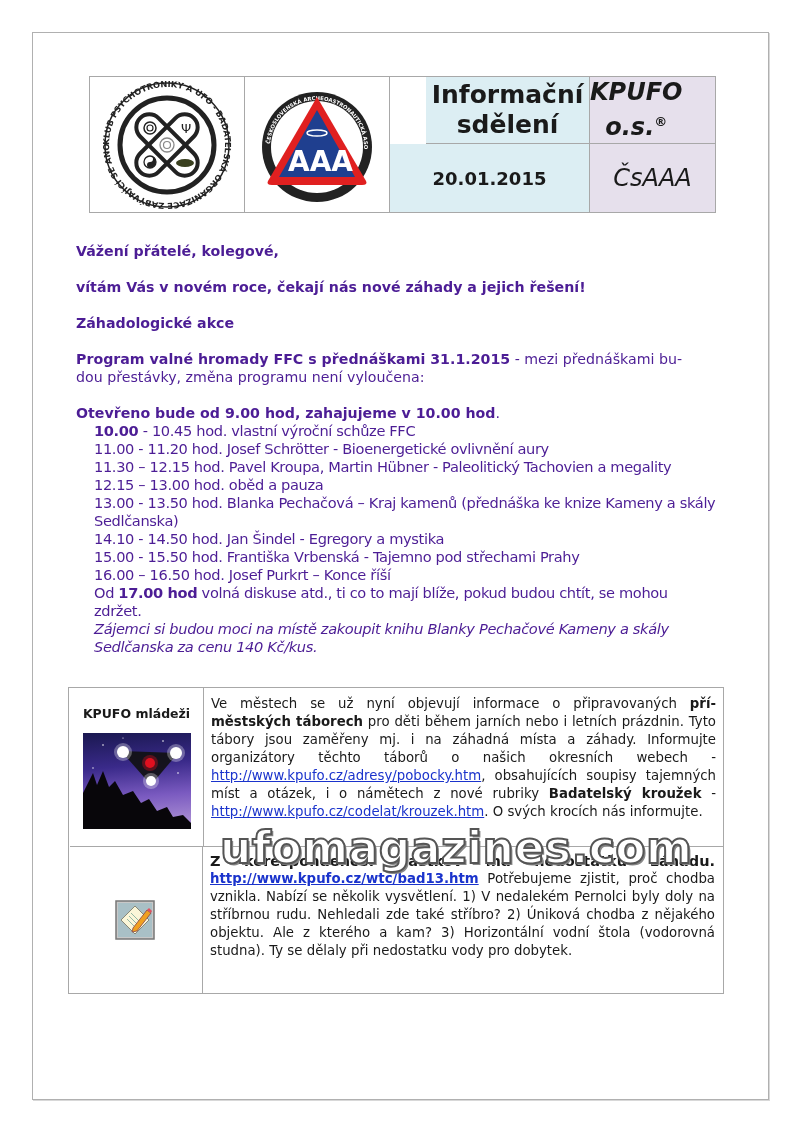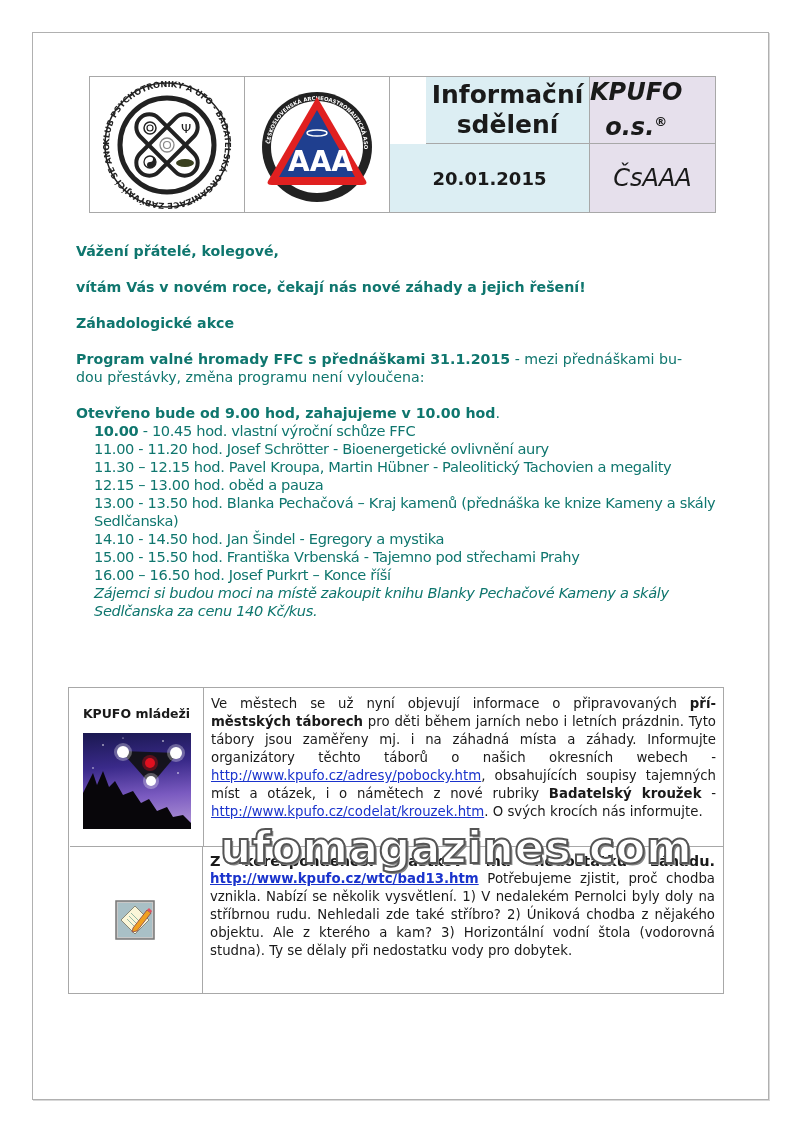--- a/index.html
+++ b/index.html
@@ -23,21 +23,21 @@
             font-weight: bold; font-size: 18px; }
   .t-org1 { grid-row: 1; grid-column: 4; background: #e6e0ec; border-bottom: 1px solid #a8a8a8; border-right: none !important;
             display:flex; align-items:center; text-align:center;
             font-weight: bold; font-style: italic; font-size: 24px; line-height: 29px; }
   .t-org1 sup { font-size: 13px; font-style: normal; vertical-align: super; }
   .t-org2 { grid-row: 2; grid-column: 4; background: #e6e0ec; border-right: none !important;
             display:flex; align-items:center; justify-content:center;
             font-weight: normal; font-style: italic; font-size: 24px; }
 
   .body-text { position: absolute; left: 76px; top: 242px; width: 640px;
-               font-family: "DejaVu Sans", sans-serif; font-size: 14.2px; line-height: 18px; color:#0f766e; }
+               font-family: "DejaVu Sans", sans-serif; font-size: 14.2px; line-height: 18px; color:#4c1d95; }
   .body-text p { margin: 0; }
   .b { font-weight: bold; }
   .gap { height: 18px; }
   .cond { font-family: "DejaVu Sans", sans-serif; font-size: 14.6px; letter-spacing: -0.35px; margin-left: 18px; }
   .it { font-style: italic; }
 
   
   .btable { position: absolute; left: 68px; top: 687px; width: 656px; height: 307px;
             border: 1px solid #a8a8a8; box-sizing: border-box; }
   .brow1 { position:absolute; left:1px; top:0; width:100%; height:158px; border-bottom:1px solid #a8a8a8; }
@@ -133,20 +133,21 @@
   <p><span class="b">Otevřeno bude od 9.00 hod, zahajujeme v 10.00 hod</span><span>.</span></p>
   <div class="cond">
     <p><span class="b">10.00</span><span> - 10.45 hod. vlastní výroční schůze FFC</span></p>
     <p>11.00 - 11.20 hod.  Josef Schrötter - Bioenergetické ovlivnění aury</p>
     <p>11.30 – 12.15 hod. Pavel Kroupa, Martin Hübner - Paleolitický Tachovien a megality</p>
     <p>12.15 – 13.00 hod. oběd a pauza</p>
     <p>13.00 - 13.50 hod. Blanka Pechačová – Kraj kamenů (přednáška ke knize Kameny a skály Sedlčanska)</p>
     <p>14.10 - 14.50 hod. Jan Šindel - Egregory a mystika</p>
     <p>15.00 - 15.50 hod. Františka Vrbenská - Tajemno pod střechami Prahy</p>
     <p>16.00 – 16.50 hod. Josef Purkrt – Konce říší</p>
+    <p><span>Od </span><span class="b">17.00  hod</span><span>  volná diskuse atd., ti co to mají blíže, pokud budou chtít, se mohou zdržet.</span></p>
     <p class="it">Zájemci si budou moci na místě zakoupit knihu Blanky Pechačové Kameny a skály Sedlčanska za cenu 140 Kč/kus.</p>
   </div>
 </div>
 
 <div class="btable">
   <div class="brow1">
     <div class="bcell-left">
       <div class="youth-label">KPUFO mládeži</div>
       <div class="youth-img">
         <svg width="108" height="96" viewBox="0 0 108 96">

